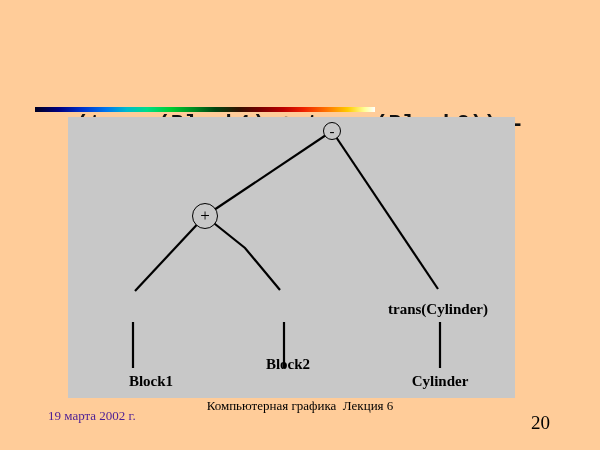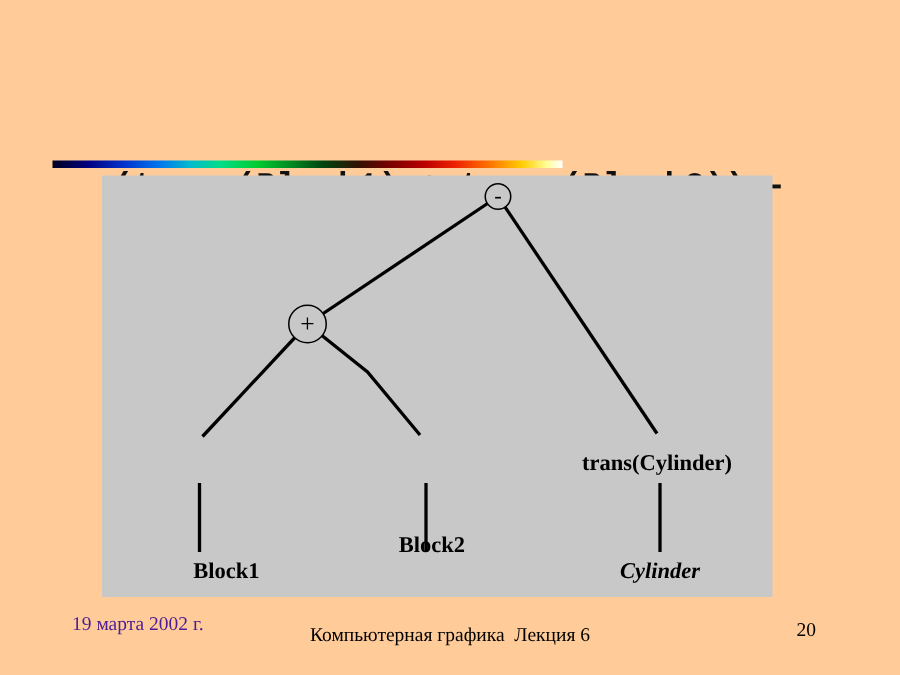--- a/index.html
+++ b/index.html
@@ -57,32 +57,32 @@
     font-weight:bold;
     font-size:15px;
     color:#000;
     white-space:nowrap;
   }
   .fn-left{left:65px;top:184px;}
   .fn-middle{left:215px;top:184px;}
   .fn-right{left:370px;top:184px;}
   .leaf-left{left:54px;top:256px;margin-left:29px;}
   .leaf-middle{left:220px;top:239px;}
-  .leaf-right{left:372px;top:256px;font-style:italic;}
+  .leaf-right{left:372px;top:256px;}
   .footer-date{
     position:absolute;left:48px;top:408px;
     font-size:13px;color:#4c1d95;
   }
   .footer-center{
-    position:absolute;left:0;top:415px;width:600px;
+    position:absolute;left:0;top:398px;width:600px;
     text-align:center;font-size:13px;color:#000;white-space:pre;
   }
   .footer-page{
     position:absolute;left:531px;top:412px;
-    font-size:13px;color:#000;text-align:right;
+    font-size:19px;color:#000;text-align:right;
   }
 </style>
 </head>
 <body>
 
 <div class="slide">
 
   <div class="title">
     <div>(trans(Block1) + trans(Block2)) -</div>
     <div>trans(Cylinder)</div>

